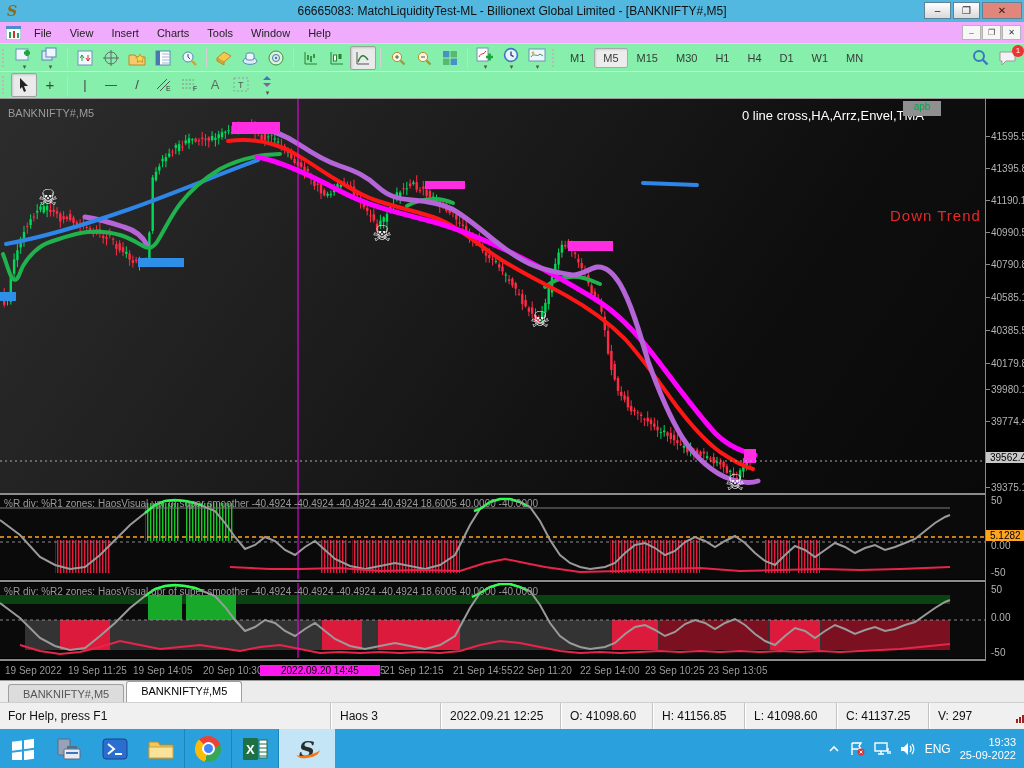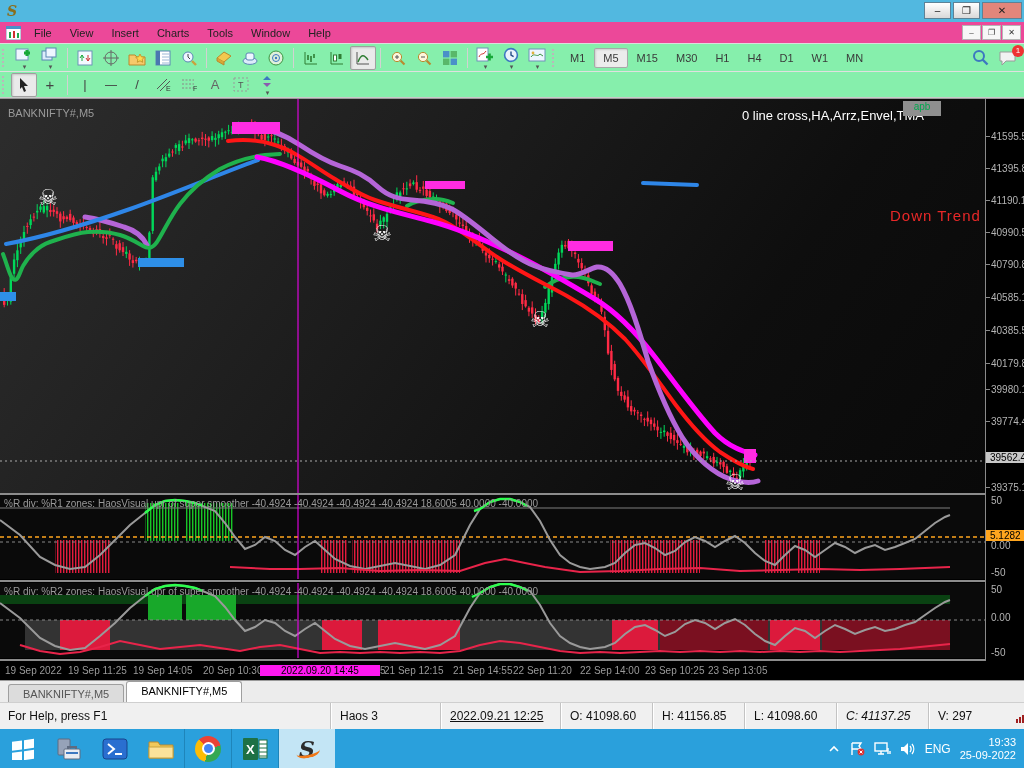--- a/index.html
+++ b/index.html
@@ -9,21 +9,21 @@
 
 
 .titlebar{position:absolute;left:0;top:0;width:1024px;height:22px;background:#52b8e0;display:flex;align-items:center}
 .tlogo{font-family:"DejaVu Serif",serif;font-style:italic;font-weight:bold;color:#8a6d1c;font-size:14px;margin-left:7px;line-height:20px}
 .ttitle{position:absolute;left:0;right:0;text-align:center;font-size:12px;color:#111}
 .tbtns{position:absolute;right:2px;top:2px;display:flex;gap:2px}
 .tbtn{width:27px;height:17px;border:1px solid #5d8296;background:linear-gradient(#ffffff,#d9d9d9);font-size:10px;color:#222;display:grid;place-items:center;line-height:1}
 .tbtn.close{width:40px;background:#e2867b}
 
 
-.menubar{position:absolute;left:0;top:22px;width:1024px;height:22px;background:#ec4899;border-bottom:1px solid #dcdcdc;display:flex;align-items:center}
+.menubar{position:absolute;left:0;top:22px;width:1024px;height:22px;background:#f0abfc;border-bottom:1px solid #dcdcdc;display:flex;align-items:center}
 .menu-item{font-size:11px;color:#222;padding:3px 9px;cursor:default}
 .mini-btns{position:absolute;right:3px;display:flex;gap:1px}
 .mini-btn{width:19px;height:15px;border:1px solid #b5b5b5;background:#f7f7f7;font-size:8px;color:#333;display:grid;place-items:center}
 
 
 .toolbar{position:absolute;left:0;width:1024px;background:#86efac;display:flex;align-items:center}
 #toolbar1{top:44px;height:28px;border-bottom:1px solid #e0e0e0}
 #toolbar2{top:72px;height:26px;border-bottom:1px solid #c9c9c9}
 .grip{width:5px;height:18px;border-left:2px dotted #b9b9b9;margin:0 4px 0 2px}
 .tbbtn{width:26px;height:24px;display:grid;place-items:center;border:1px solid transparent;border-radius:2px}
@@ -82,20 +82,21 @@
 svg{display:block}
 text{font-family:"Liberation Sans",sans-serif}
 </style>
 </head>
 <body>
 
 <div id="root">
 
   <div class="titlebar">
     <span class="tlogo">S</span>
+    <span class="ttitle">66665083: MatchLiquidityTest-ML - Billionext Global Limited - [BANKNIFTY#,M5]</span>
     <span class="tbtns">
       <span class="tbtn">–</span>
       <span class="tbtn">❐</span>
       <span class="tbtn close">✕</span>
     </span>
   </div>
 
   <div class="menubar">
     <span style="margin:0 4px 0 6px">
       <svg width="15" height="14">
@@ -910,25 +911,25 @@
 
   <div id="tabsbar">
       <div class="tab inactive">BANKNIFTY#,M5</div>
       <div class="tab active">BANKNIFTY#,M5</div>
     </div>
 
   <div id="statusbar">
     <span class="sb-help">For Help, press F1</span>
     <span id="sb-fields" style="display:flex;height:100%">
         <div class="sb-seg" style="flex: 0 0 110px;">Haos 3</div>
-        <div class="sb-seg" style="flex: 0 0 120px; text-decoration: underline;">2022.09.21 12:25</div>
+        <div class="sb-seg" style="flex: 0 0 120px;">2022.09.21 12:25</div>
         <div class="sb-seg" style="flex: 0 0 92px;">O: 41098.60</div>
         <div class="sb-seg" style="flex: 0 0 92px;">H: 41156.85</div>
         <div class="sb-seg" style="flex: 0 0 92px;">L: 41098.60</div>
-        <div class="sb-seg" style="flex: 0 0 92px; font-style: italic;">C: 41137.25</div>
+        <div class="sb-seg" style="flex: 0 0 92px;">C: 41137.25</div>
         <div class="sb-seg" style="flex: 0 0 64px;">V: 297</div>
       </span>
     <span class="sb-conn">
       <span class="connbars">
           <i style="height: 4px; background: rgb(160, 32, 32);"></i>
           <i style="height: 6px; background: rgb(160, 32, 32);"></i>
           <i style="height: 8px; background: rgb(160, 32, 32);"></i>
         </span>
 
     </span>

